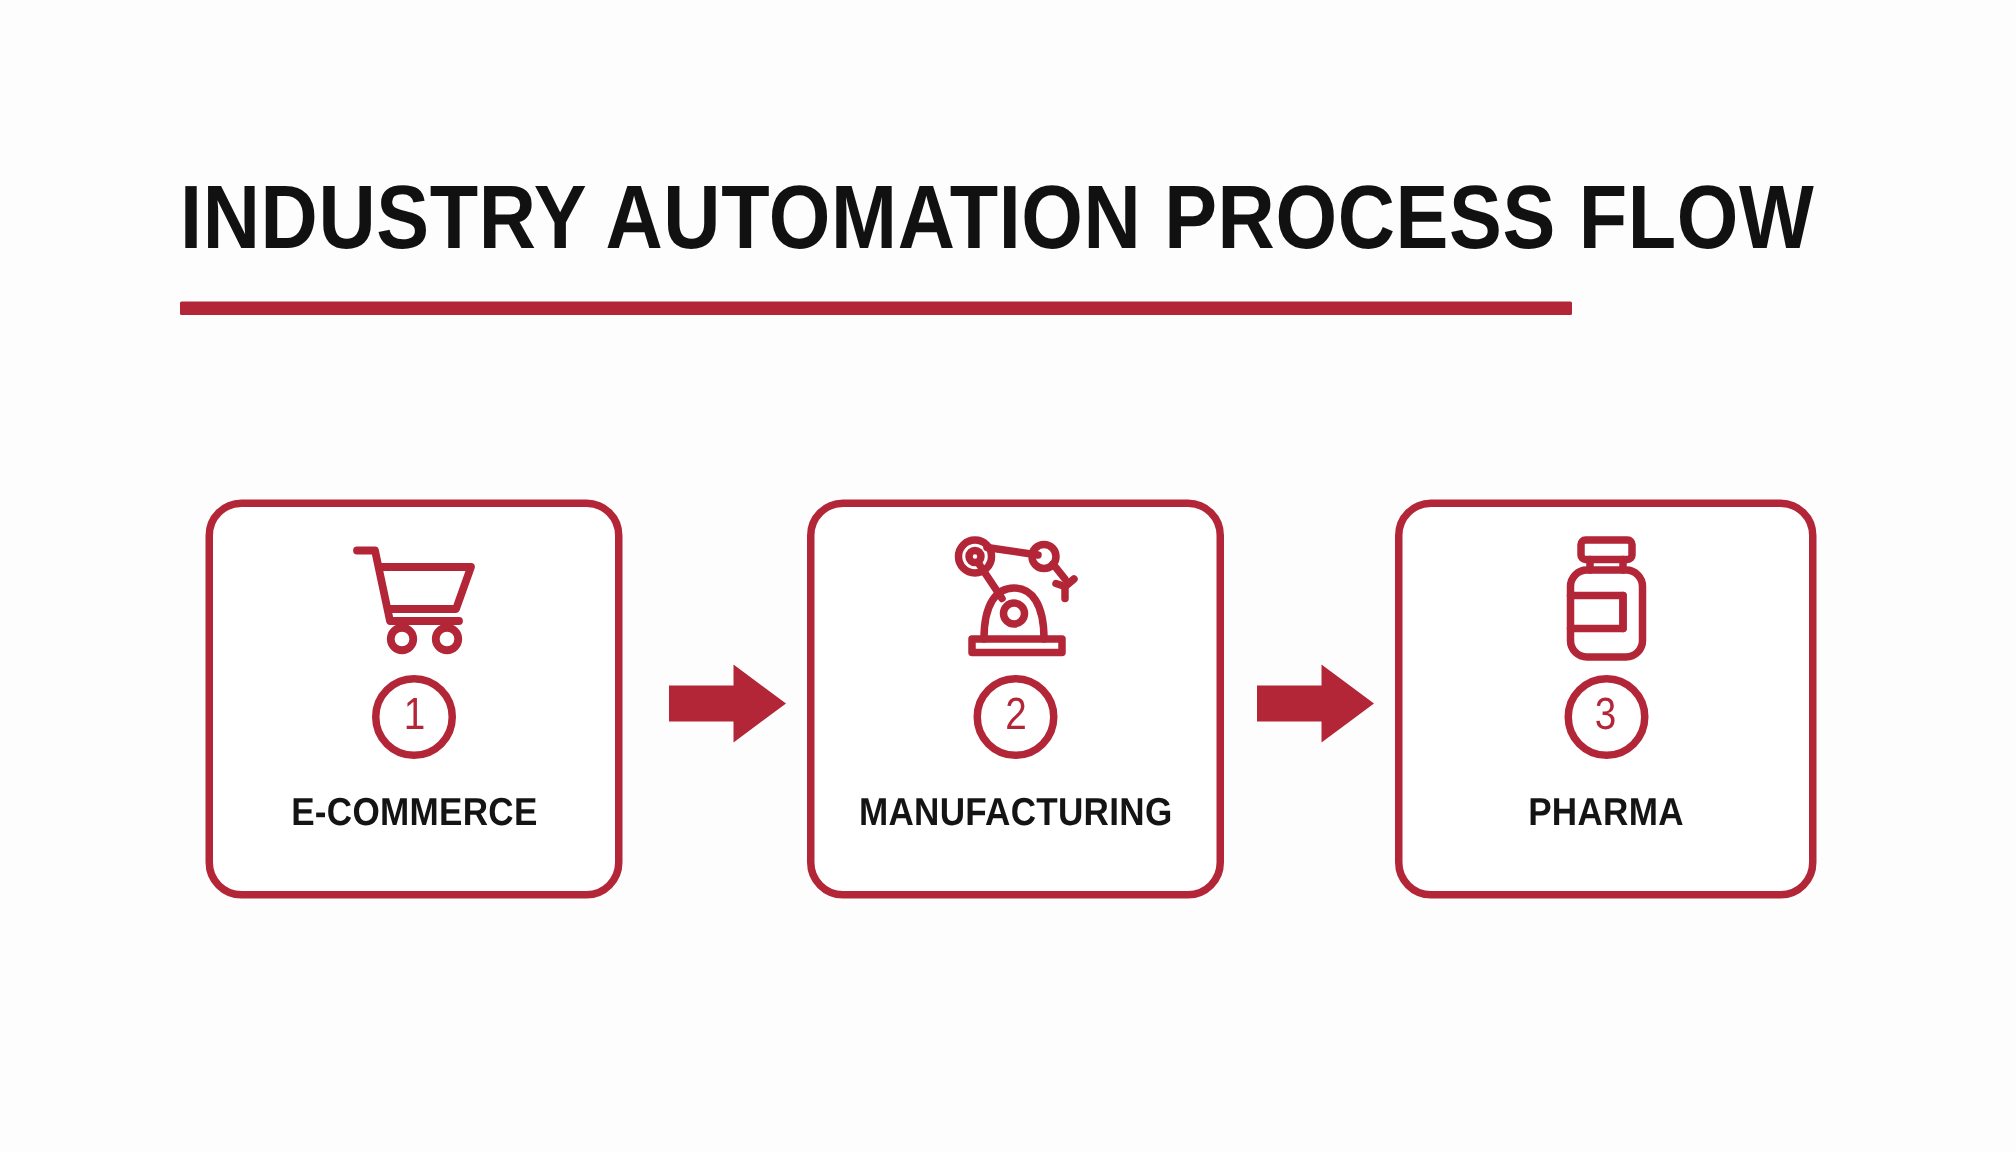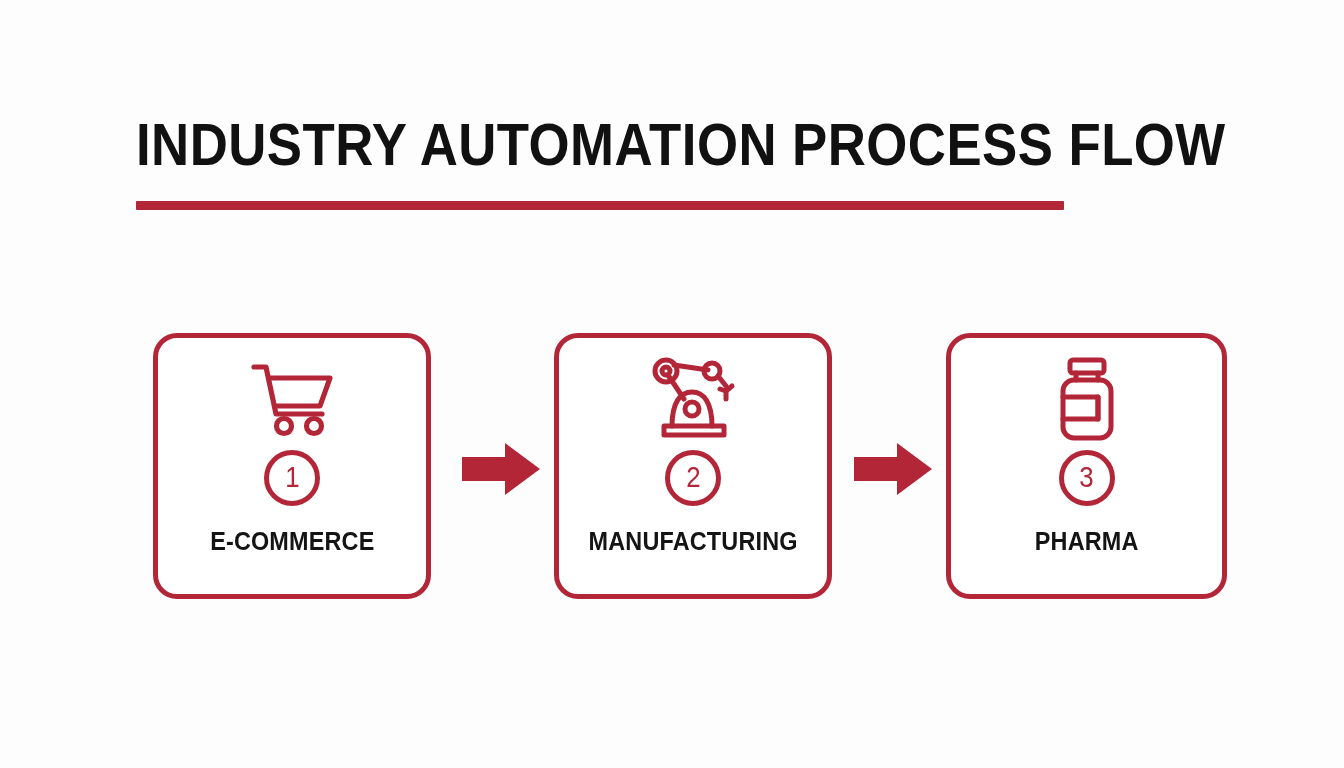--- a/index.html
+++ b/index.html
@@ -13,21 +13,20 @@
     font-family: "Liberation Sans", sans-serif;
     overflow: hidden;
     position: relative;
   }
 
   #slide {
     position: absolute;
     inset: 0;
     width: 1320px;
     height: 768px;
-    margin-left: 16px;
   }
 
   
   .title-block {
     position: absolute;
     left: 120px;
     top: 114px;
     width: 980px;
   }
   .slide-title {

